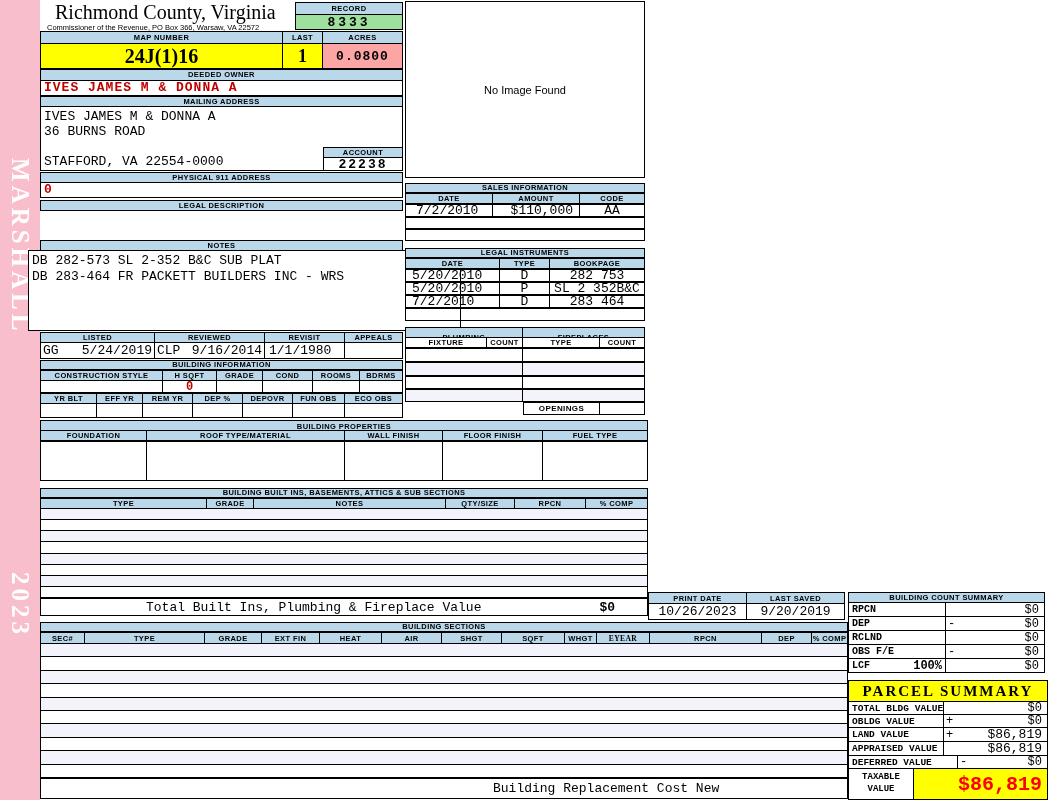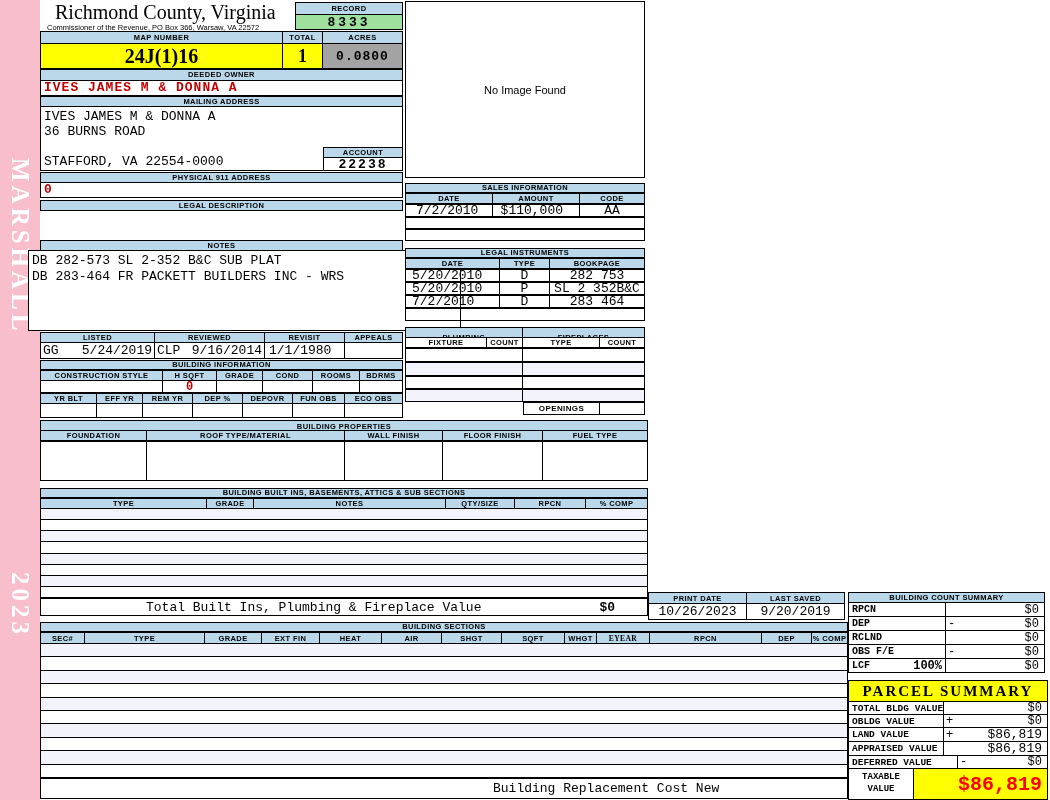--- a/index.html
+++ b/index.html
@@ -56,27 +56,27 @@
   </div>
 
   <div class="abs county-title" style="left:55px; top:1px;">Richmond County, Virginia</div>
   <div class="abs commissioner" style="left:47px; top:23px;">Commissioner of the Revenue, PO Box 366, Warsaw, VA 22572</div>
 
   <div class="abs band" style="left:295px; top:2px; width:108px; height:13px;">RECORD</div>
   <div class="abs box mono" style="left:295px; top:14px; width:108px; height:16px; background:#9FE09F; font-weight:bold; font-size:13px; letter-spacing:3px; text-align:center; line-height:15px;">8333</div>
 
   <div class="abs row" style="left:40px; top:31px; height:13px;">
     <div class="hcell" style="width:243px;">MAP NUMBER</div>
-    <div class="hcell" style="width:40px;">TOTAL</div>
+    <div class="hcell" style="width:40px;">LAST</div>
     <div class="hcell" style="width:80px;">ACRES</div>
   </div>
   <div class="abs row" style="left:40px; top:43px; height:26px;">
     <div style="width:243px; background:#FFFF00; justify-content:center; font-family:'Liberation Serif',serif; font-weight:bold; font-size:20px;">24J(1)16</div>
     <div style="width:40px; background:#FFFF00; justify-content:center; font-family:'Liberation Serif',serif; font-weight:bold; font-size:18px;">1</div>
-    <div class="mono" style="width:80px; background:#a3a3a3; justify-content:center; font-weight:bold; font-size:13px; letter-spacing:1px;">0.0800</div>
+    <div class="mono" style="width:80px; background:#fca5a5; justify-content:center; font-weight:bold; font-size:13px; letter-spacing:1px;">0.0800</div>
   </div>
 
   <div class="abs band" style="left:40px; top:69px; width:363px; height:12px;">DEEDED OWNER</div>
   <div class="abs box mono red" style="left:40px; top:80px; width:363px; height:16px; font-size:13px; letter-spacing:1px; line-height:14px; padding-left:3px;">IVES JAMES M &amp; DONNA A</div>
 
   <div class="abs band" style="left:40px; top:96px; width:363px; height:11px;">MAILING ADDRESS</div>
   <div class="abs box mono data13" style="left:40px; top:106px; width:363px; height:65px; padding:2px 0 0 3px; line-height:15px;">
     <div>IVES JAMES M &amp; DONNA A</div>
     <div>36 BURNS ROAD</div>
     <div style="height:15px;"></div>
@@ -156,21 +156,21 @@
   </div>
 
   <div class="abs band" style="left:405px; top:183px; width:240px; height:10px;">SALES INFORMATION</div>
   <div class="abs row" style="left:405px; top:193px; height:11px;">
     <div class="hcell" style="width:88px;">DATE</div>
     <div class="hcell" style="width:87px;">AMOUNT</div>
     <div class="hcell" style="width:65px;">CODE</div>
   </div>
   <div class="abs row mono data13" style="left:405px; top:204px; height:13px;">
     <div style="width:88px; padding-left:10px;">7/2/2010</div>
-    <div style="width:87px; justify-content:flex-end; padding-right:16px;">$110,000</div>
+    <div style="width:87px; justify-content:flex-end; padding-right:6px;">$110,000</div>
     <div style="width:65px; justify-content:center;">AA</div>
   </div>
   <div class="abs row" style="left:405px; top:217px; height:12px;">
       <div style="width:240px;"></div>
     </div>
   <div class="abs row" style="left:405px; top:229px; height:12px;">
       <div style="width:240px;"></div>
     </div>
 
   <div class="abs band" style="left:405px; top:248px; width:240px; height:10px;">LEGAL INSTRUMENTS</div>

